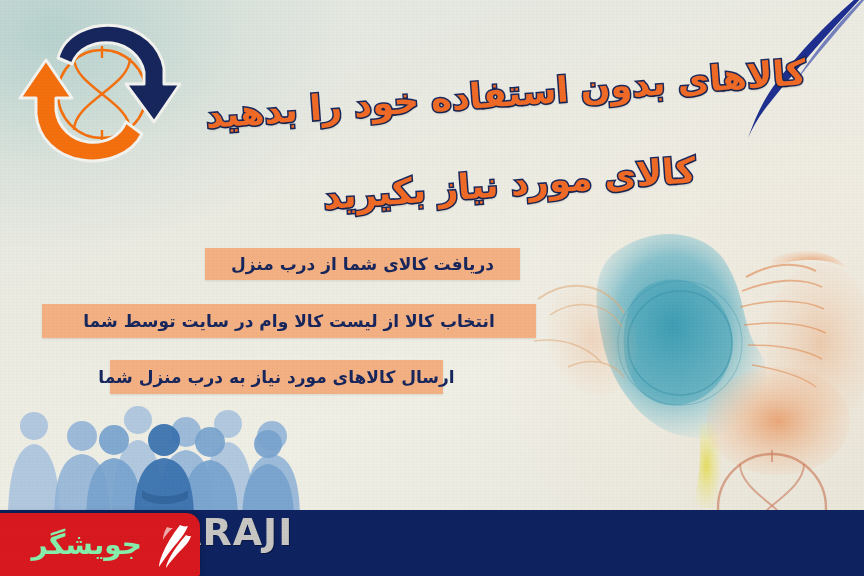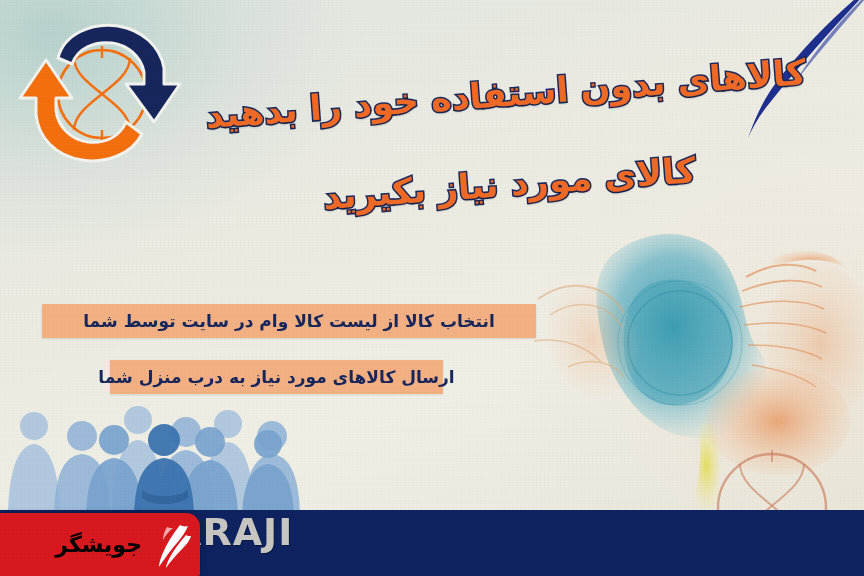--- a/index.html
+++ b/index.html
@@ -90,21 +90,21 @@
   
   #brandbox{
     position:absolute;left:0;bottom:0;width:200px;height:63px;
     background:#d8191f;
     border-top-right-radius:14px;border-bottom-right-radius:2px;
     display:flex;align-items:center;justify-content:flex-start;
     padding-right:6px;box-sizing:border-box;
     box-shadow:0 0 6px rgba(0,0,0,.25);
   }
   #brand-text{
-    color:#000000;font-weight:bold;font-size:22px;direction:rtl;
+    color:#86efac;font-weight:bold;font-size:28px;direction:rtl;
     margin-right:4px;margin-left:6px;letter-spacing:-1px;
     font-family:"DejaVu Sans","Liberation Sans",sans-serif;
   }
   #brand-mark{width:48px;height:48px;flex:0 0 48px;}
 </style>
 </head>
 <body>
 
 <div id="poster">
 
@@ -246,17 +246,18 @@
 
   <div id="brandbox">
     <svg id="brand-mark" viewBox="0 0 48 48" aria-hidden="true">
       <path d="M34 4 C26 14 20 24 16 34 C14 39 13 43 13 46 C17 40 23 31 31 22 C36 16 40 10 42 5 C39 6 36 5 34 4 Z" fill="#ffffff"></path>
       <path d="M40 14 C33 22 27 30 23 38 C21 42 20 45 20 47 C24 41 30 34 37 27 C41 23 44 19 45 15 C43 15 41 15 40 14 Z" fill="#ffffff"></path>
       <path d="M21 6 C18 11 17 15 17 19 C19 15 23 10 27 7 C25 7 23 7 21 6 Z" fill="#f2c6c6" opacity=".85"></path>
     </svg>
     <span id="brand-text">جویشگر</span>
   </div>
 
+  <div class="step" id="step-1">دریافت کالای شما از درب منزل</div>
   <div class="step" id="step-2">انتخاب کالا از لیست کالا وام در سایت توسط شما</div>
   <div class="step" id="step-3">ارسال کالاهای مورد نیاز به درب منزل شما</div>
 
   <div id="grain"></div>
 </div>
 
 </body></html>

